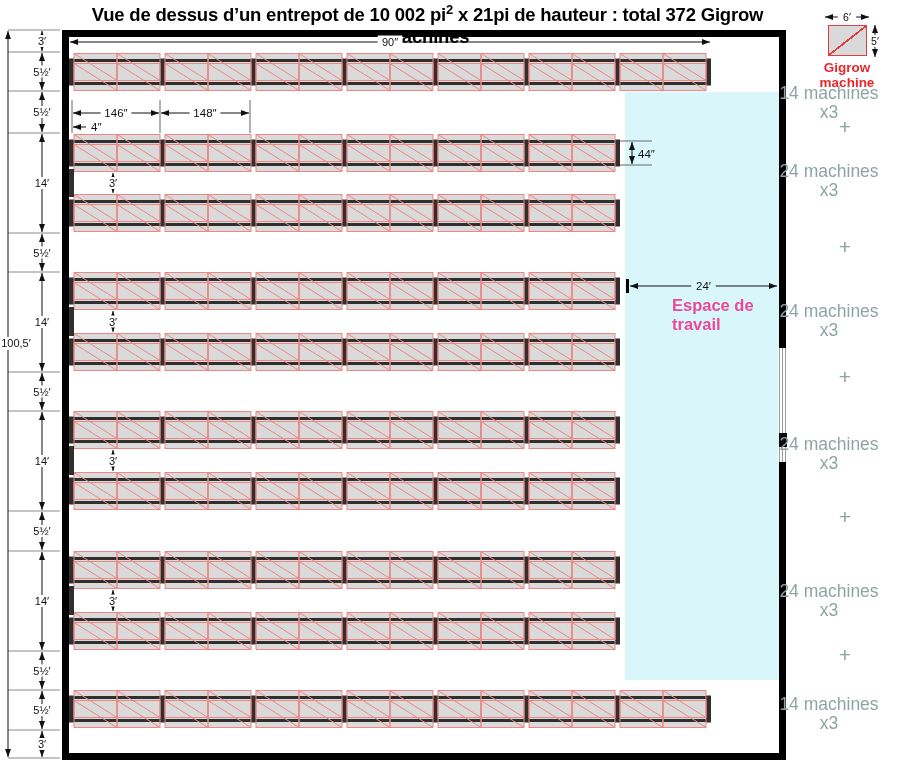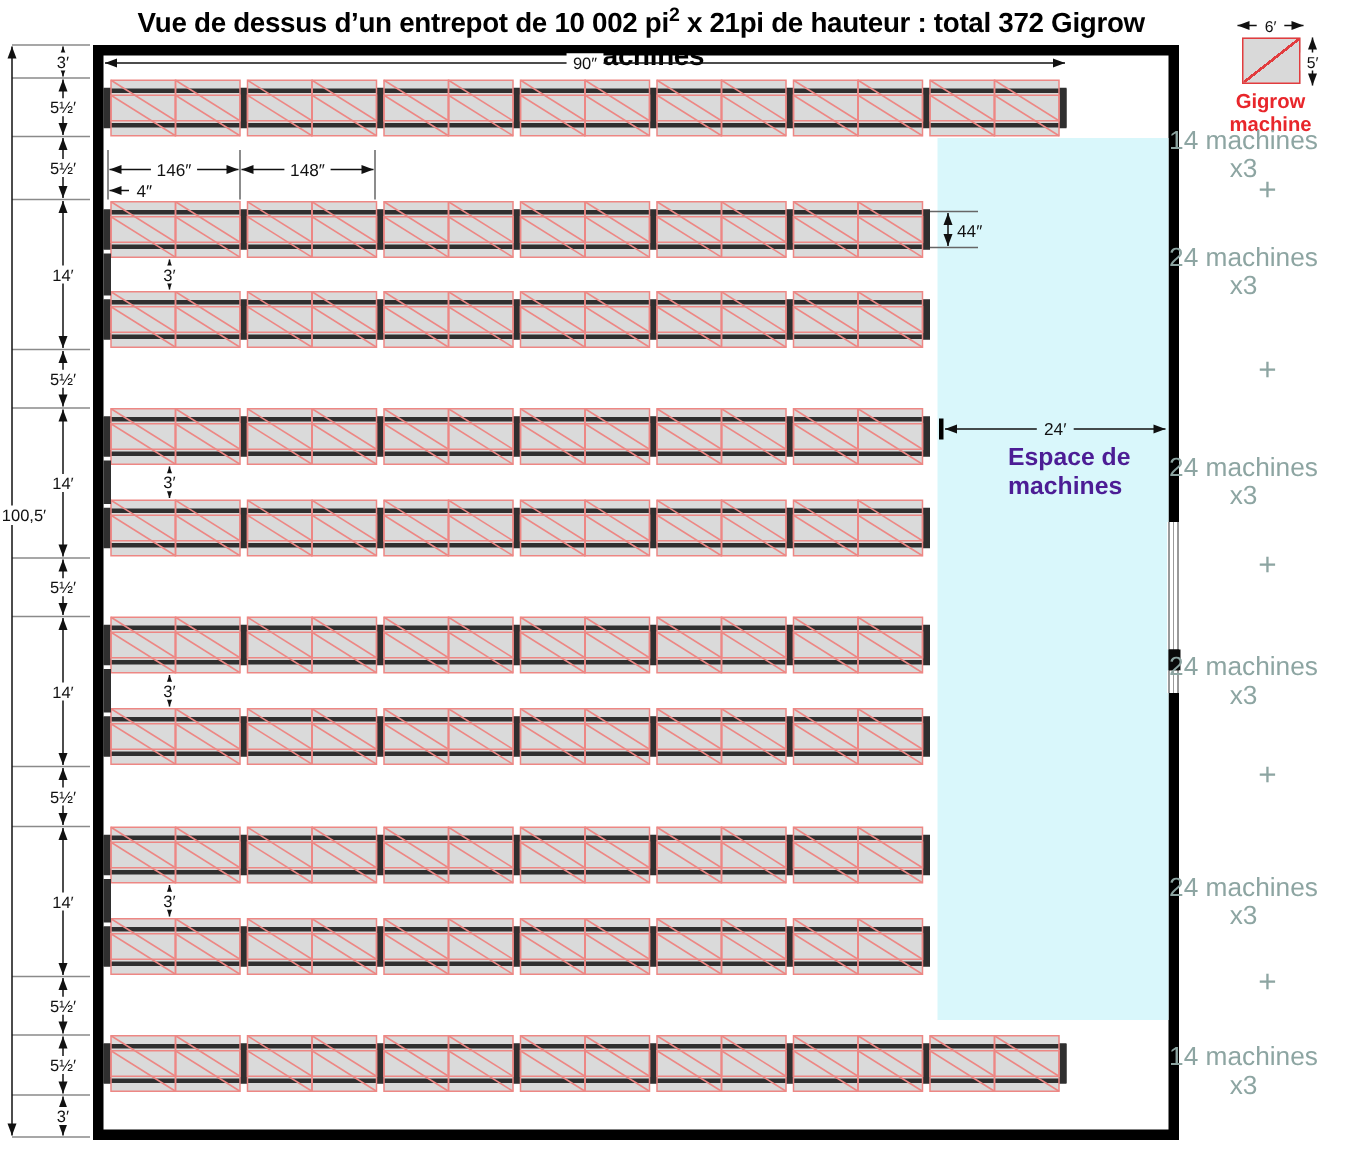--- a/index.html
+++ b/index.html
@@ -5,21 +5,21 @@
   html,body{margin:0;padding:0;background:#fff;}
   body{width:898px;height:772px;position:relative;overflow:hidden;
        font-family:"Liberation Sans",sans-serif;}
   .abs{position:absolute;}
   .title{top:2px;left:55px;width:745px;text-align:center;font-weight:bold;
          font-size:18.5px;color:#000;letter-spacing:-0.2px;}
   .title sup{font-size:13px;}
   .wall{left:62px;top:30px;width:724px;height:730px;border:7px solid #000;
         box-sizing:border-box;background:transparent;}
   .workspace{left:625px;top:92px;width:154px;height:588px;background:#d9f7fb;}
-  .ws-label{left:672px;top:296px;width:120px;text-align:left;color:#4c1d95;
+  .ws-label{left:672px;top:296px;width:120px;text-align:left;color:#ec4899;
             font-weight:bold;font-size:16.5px;line-height:1.15;}
   .door-strip{left:778px;width:9px;background:repeating-linear-gradient(to right,#ffffff 0 1px,#9a9a9a 1px 2px,#ffffff 2px 3px);}
   .door-block{left:779px;width:8px;background:#0a0a0a;}
   .legend-square{left:828px;top:25px;width:39px;height:31px;box-sizing:border-box;
       border:1.5px solid #e23c3e;
       background:linear-gradient(to bottom right,rgba(0,0,0,0) 48%,#e23c3e 48%,#e23c3e 52%,rgba(0,0,0,0) 52%),#d9d9d9;}
   .legend-label{left:796px;top:60px;width:102px;text-align:center;color:#e8262b;
                 font-weight:bold;font-size:13.5px;}
   .count-group{left:776px;width:106px;text-align:center;color:#8da5a2;
                font-size:17.5px;line-height:19px;}
@@ -33,21 +33,21 @@
 
 <div class="abs title">
   <span>Vue de dessus d’un entrepot de 10 002 pi</span><sup>2</sup><span> x 21pi de hauteur : total 372 Gigrow machines</span>
 </div>
 
 <div class="abs wall"></div>
 
 <div class="abs workspace"></div>
 <div class="abs ws-label">
   <div>Espace de</div>
-  <div>machines</div>
+  <div>travail</div>
 </div>
 
 <div class="abs door-strip" style="top:348px;height:85px"></div>
 <div class="abs door-block" style="top:433px;height:14px"></div>
 <div class="abs door-strip" style="top:447px;height:15px"></div>
 
 <div id="rows-layer" class="abs" style="left:0;top:0">
     <svg width="642" height="38" style="position: absolute; left: 69px; top: 53px; overflow: visible;">
       <rect x="5" y="0.5" width="43" height="27" fill="#dadada"></rect>
       <rect x="5" y="10.5" width="43" height="27" fill="#dadada"></rect>

